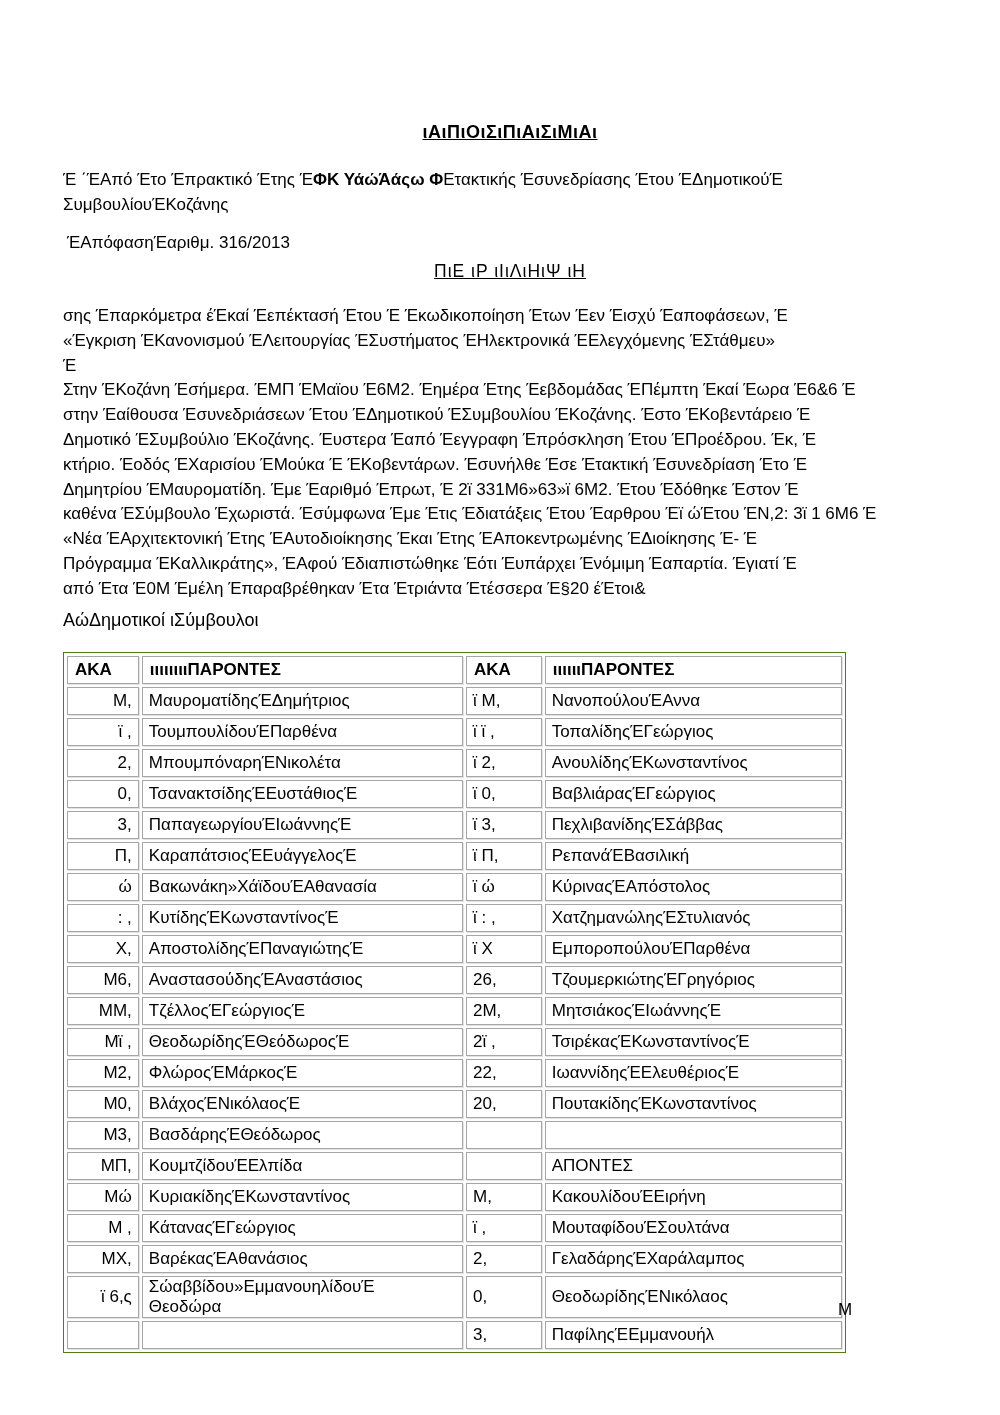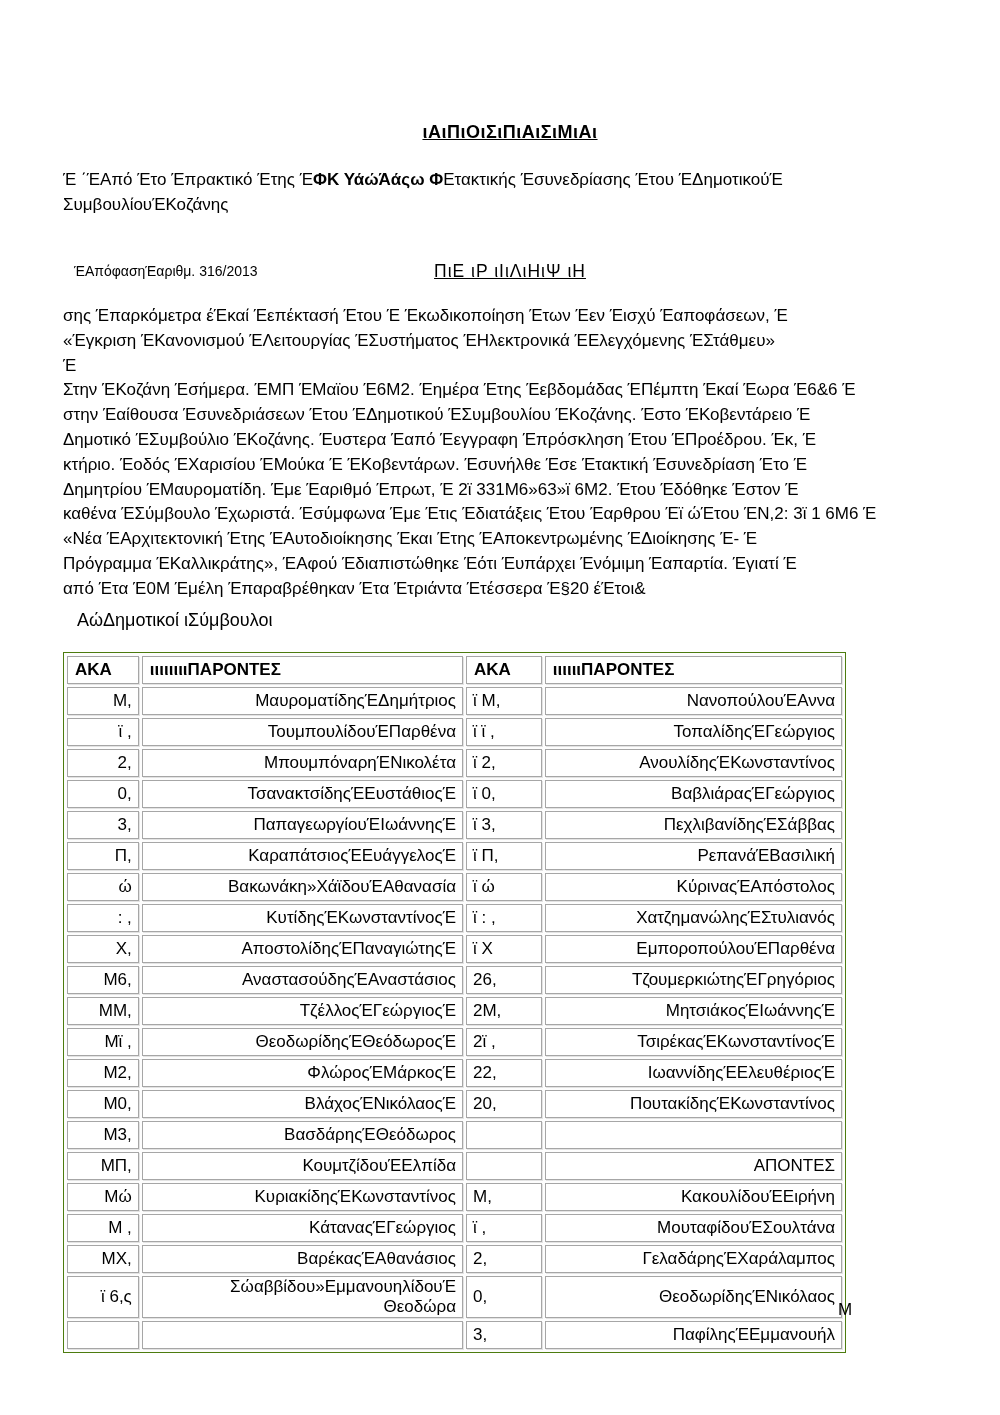--- a/index.html
+++ b/index.html
@@ -13,38 +13,36 @@
   .doc-title {
     position:absolute; top:122px; left:0; width:100%;
     text-align:center; font-size:18px; font-weight:bold;
     text-decoration:underline; letter-spacing:0.5px;
   }
   .intro {
     position:absolute; top:167px; left:63px; width:880px;
     font-size:17px; line-height:25px;
   }
   .decision-line {
-    position:absolute; top:233px; left:74px;
-    font-size:14px;
-    margin-top:30px;
+    position:absolute; top:233px; left:67px;
+    font-size:17px;
   }
   .summary-heading {
     position:absolute; top:261px; left:0; width:100%;
     text-align:center; font-size:17.5px;
     text-decoration:underline; letter-spacing:1px;
   }
   .body-block {
     position:absolute; top:304px; left:63px; width:890px;
     font-size:17px; line-height:24.8px;
   }
   .body-block .line { white-space:nowrap; }
   .council-label {
     position:absolute; top:610px; left:63px;
     font-size:18px;
-    margin-left:14px;
   }
 
   table.council {
     position:absolute; top:652px; left:63px;
     width:783px;
     border-collapse:separate; border-spacing:3px;
     border:1px solid #4d7c0f;
     background:#fdfdfd;
   }
   table.council th, table.council td {
@@ -54,21 +52,21 @@
     height:26px;
     padding:0 6px;
     vertical-align:middle;
     background:#fff;
   }
   table.council th {
     font-weight:bold; text-align:left; padding-left:7px;
   }
   td.id-l { text-align:right; padding-right:8px; white-space:nowrap; }
   td.id-r { text-align:left; padding-left:6px; white-space:nowrap; }
-  td.name-cell { text-align:right; padding-left:8px; white-space:pre-line; }
+  td.name-cell { text-align:left; padding-left:8px; white-space:pre-line; }
 
   .page-number {
     position:absolute; top:1300px; left:838px;
     font-size:17px;
   }
 </style>
 </head>
 <body>
 
 <div class="page">

